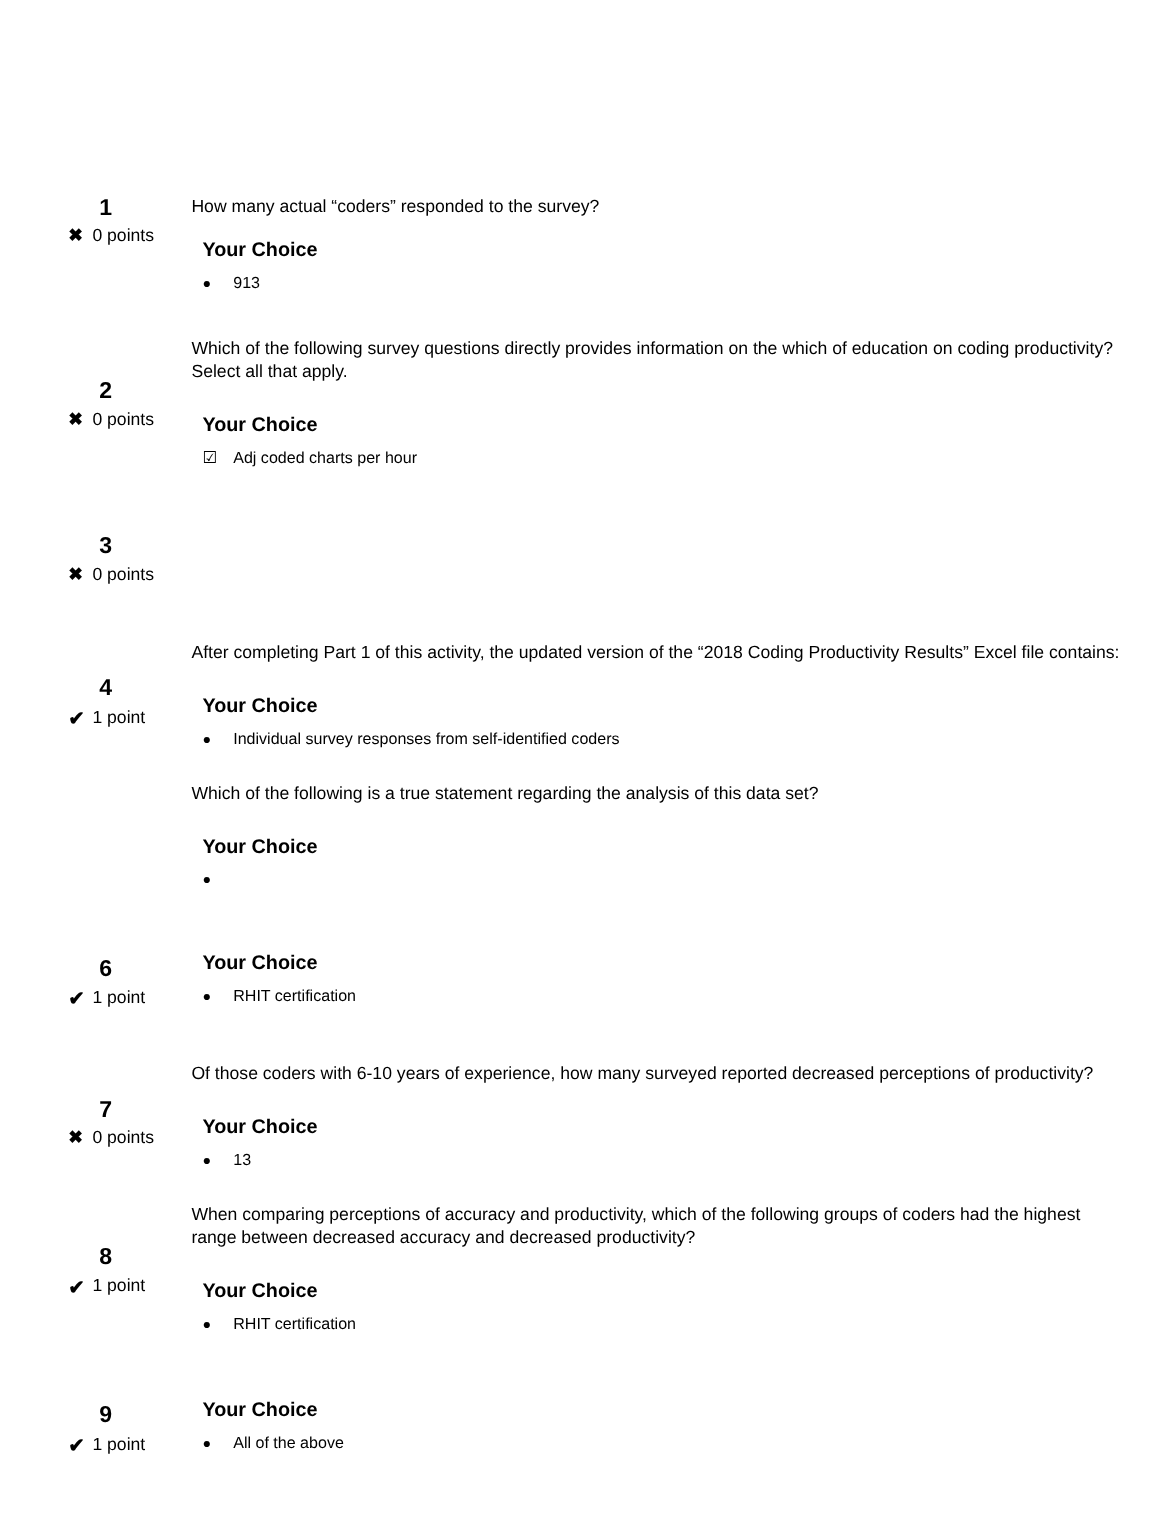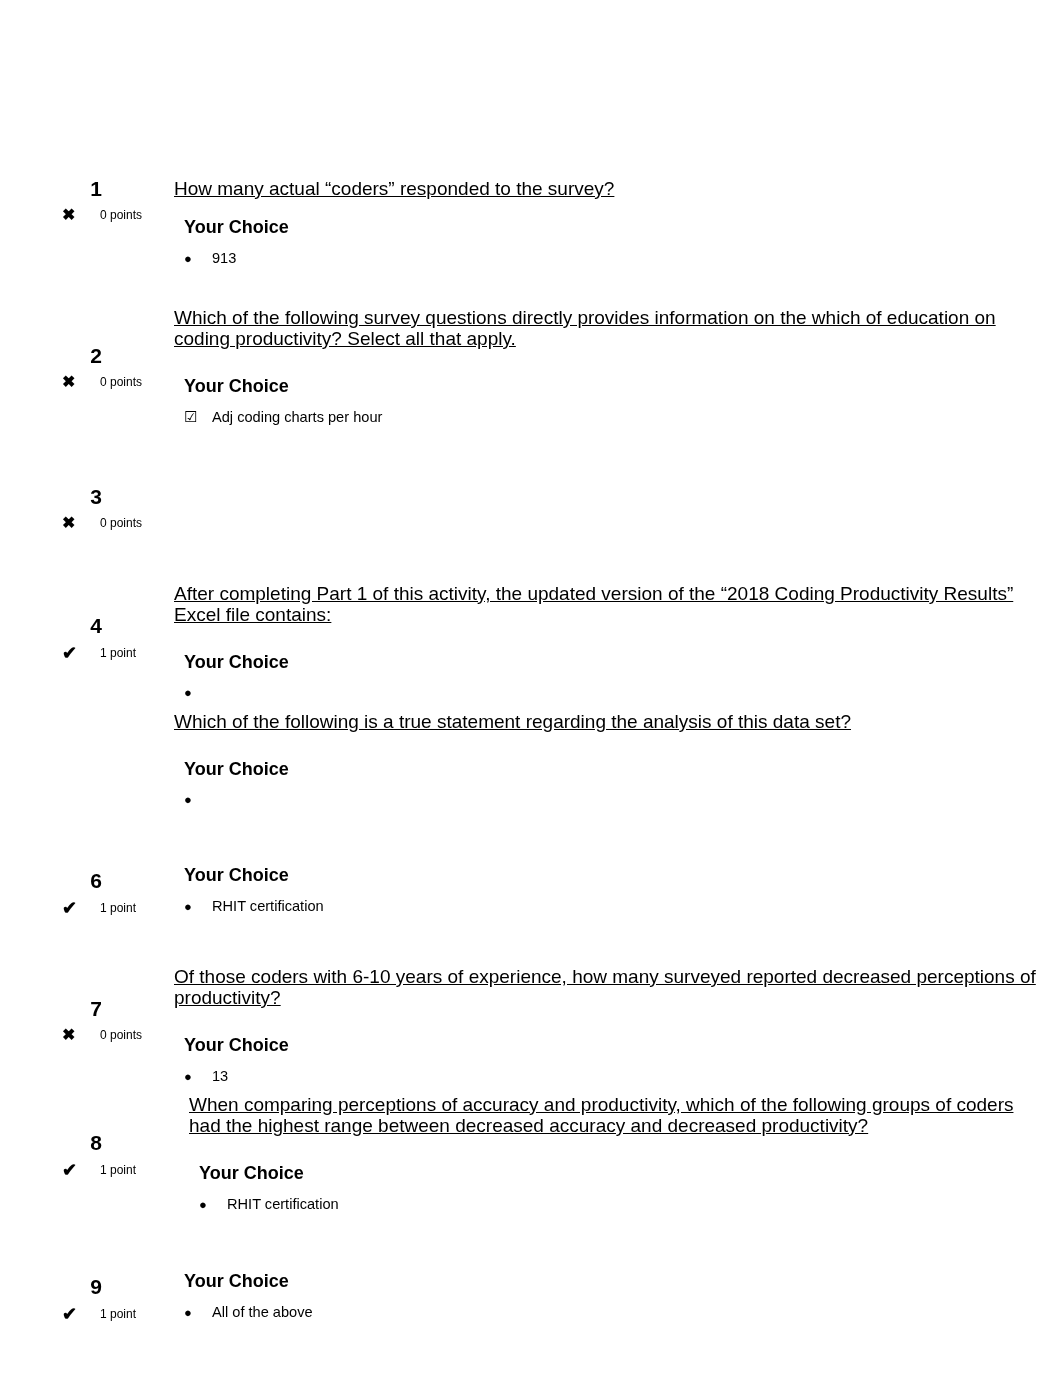--- a/index.html
+++ b/index.html
@@ -56,39 +56,38 @@
     font-size: 17px;
     line-height: 1;
     width: 22px;
     display: inline-block;
     text-align: left;
     font-weight: bold;
   }
   .result-icon.correct { font-size: 18px; }
   .result-icon.incorrect { font-size: 16px; }
   .score-text {
-    font-size: 12px;
-    line-height: 1;
-    margin-left: 16px;
+    font-size: 16px;
+    line-height: 1;
+    margin-left: 0;
     white-space: nowrap;
   }
 
   
   .content {
     position: absolute;
     left: 174px;
     top: 0px;
     width: 872px;
   }
   .question-text {
-    font-size: 19px;
+    font-size: 16px;
     line-height: 21px;
     margin: 0 0 0 0;
     max-width: 868px;
-    text-decoration: underline;
   }
   .your-choice-label {
     font-size: 18px;
     font-weight: bold;
     margin-left: 10px;
     line-height: 1;
   }
   .choice-row {
     display: flex;
     align-items: baseline;
@@ -140,21 +139,21 @@
       <div class="score-row">
         <span class="result-icon incorrect">✖</span>
         <span class="score-text">0 points</span>
       </div>
     </div>
     <div class="content">
       <p class="question-text">Which of the following survey questions directly provides information on the which of education on coding productivity? Select all that apply.</p>
       <div class="your-choice-label" style="margin-top:28px;">Your Choice</div>
       <div class="choice-row" style="margin-top:12px;">
         <span class="choice-marker checkbox">☑</span>
-        <span class="choice-text">Adj coding charts per hour</span>
+        <span class="choice-text">Adj coded charts per hour</span>
       </div>
     </div>
   </div>
 
   <div class="question-block" style="top:486px;">
     <div class="gutter">
       <div class="q-number">3</div>
       <div class="score-row">
         <span class="result-icon incorrect">✖</span>
         <span class="score-text">0 points</span>
@@ -171,20 +170,21 @@
       <div class="score-row">
         <span class="result-icon correct">✔</span>
         <span class="score-text">1 point</span>
       </div>
     </div>
     <div class="content">
       <p class="question-text">After completing Part 1 of this activity, the updated version of the “2018 Coding Productivity Results” Excel file contains:</p>
       <div class="your-choice-label" style="margin-top:28px;">Your Choice</div>
       <div class="choice-row" style="margin-top:12px;">
         <span class="choice-marker radio">●</span>
+        <span class="choice-text">Individual survey responses from self-identified coders</span>
       </div>
     </div>
   </div>
 
   <div class="question-block" style="top:711px;">
     <div class="gutter">
       <div class="q-number"></div>
 
     </div>
     <div class="content">
@@ -232,21 +232,21 @@
   </div>
 
   <div class="question-block" style="top:1094px;">
     <div class="gutter" style="top:38px;">
       <div class="q-number">8</div>
       <div class="score-row">
         <span class="result-icon correct">✔</span>
         <span class="score-text">1 point</span>
       </div>
     </div>
-    <div class="content" style="width:858px;margin-left:15px;">
+    <div class="content" style="width:858px;">
       <p class="question-text" style="max-width:852px;">When comparing perceptions of accuracy and productivity, which of the following groups of coders had the highest range between decreased accuracy and decreased productivity?</p>
       <div class="your-choice-label" style="margin-top:28px;">Your Choice</div>
       <div class="choice-row" style="margin-top:12px;">
         <span class="choice-marker radio">●</span>
         <span class="choice-text">RHIT certification</span>
       </div>
     </div>
   </div>
 
   <div class="question-block" style="top:1244px;">

